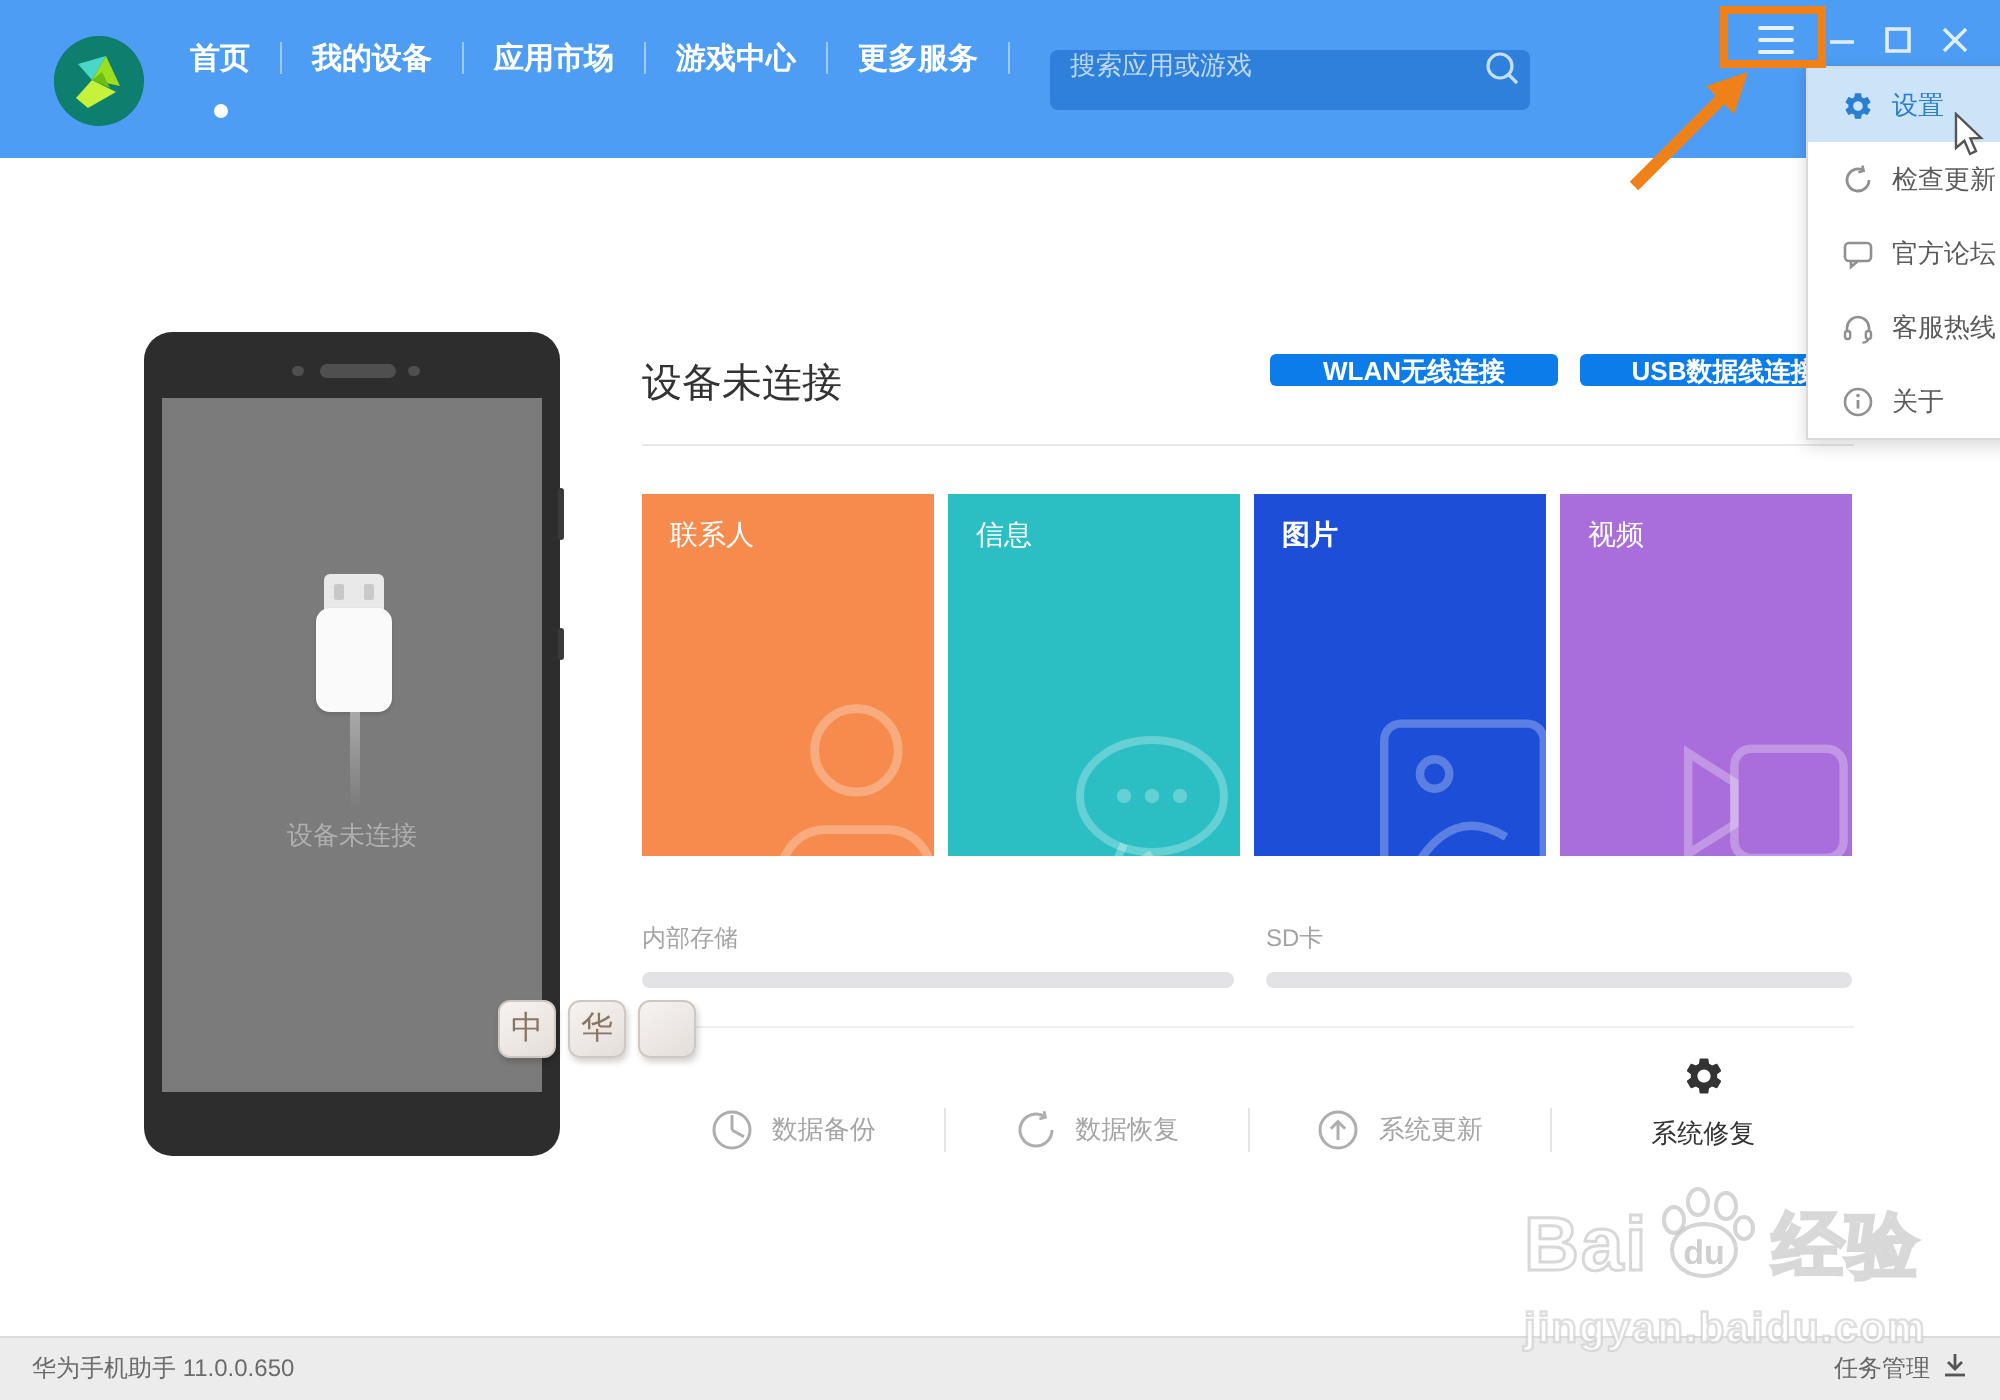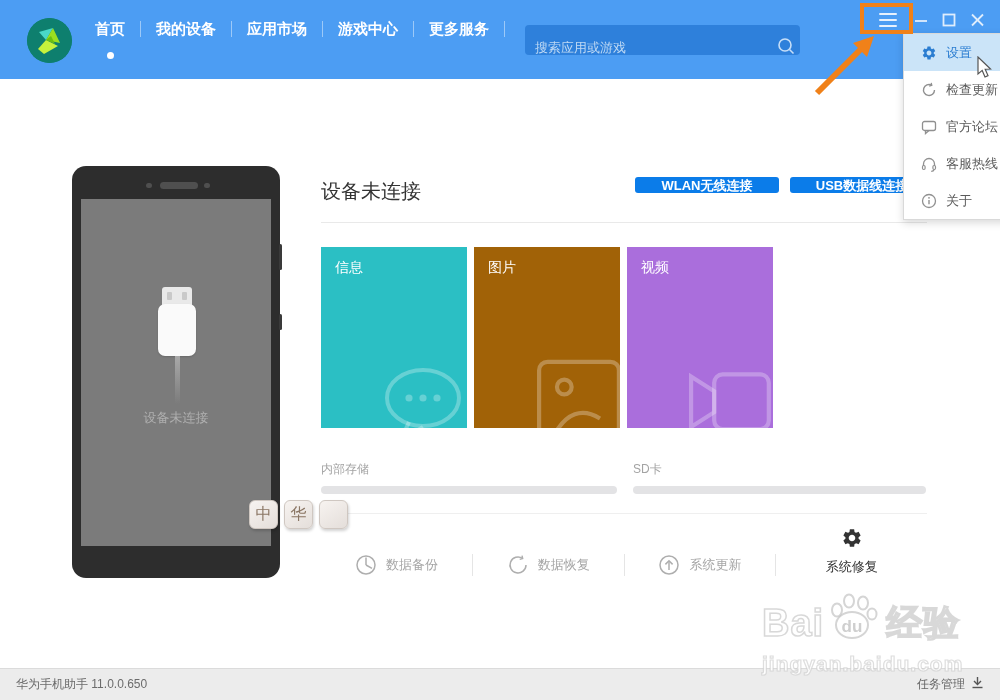--- a/index.html
+++ b/index.html
@@ -10,22 +10,22 @@
   
   .header { position:absolute; left:0; top:0; width:1000px; height:79px; background:#4C9DF3; }
   .logo { position:absolute; left:27px; top:18px; width:45px; height:45px; border-radius:50%;
           background:#0E7F6E; overflow:hidden; }
   .nav { position:absolute; left:80px; top:0; height:58px; display:flex; align-items:center; }
   .nav-item { position:relative; padding:0 15px; color:#FFFFFF; font-size:15px; font-weight:bold;
               cursor:pointer; text-align:center; }
   .nav-sep { width:1px; height:16px; background:rgba(255,255,255,0.45); }
   .nav-dot { position:absolute; left:50%; margin-left:-3px; top:32px; width:7px; height:7px;
              border-radius:50%; background:#fff; }
-  .searchbox { position:absolute; left:525px; top:25px; width:275px; height:30px;
-               background:#2E80DB; border-radius:4px; display:flex; align-items:flex-end; }
+  .searchbox { position:absolute; left:525px; top:25px; width:240px; height:30px;
+               background:#2E80DB; border-radius:4px; display:flex; align-items:flex-start; }
   .searchbox input { flex:1; background:transparent; border:none; outline:none;
                      color:#E8F2FD; font-size:13px; padding:0 10px; font-family:inherit; }
   .searchbox input::placeholder { color:#BFD9F4; opacity:1; }
   .search-ic { width:26px; height:18px; flex:0 0 auto; }
 
   .winctrl { position:absolute; top:10px; height:20px; display:flex; align-items:center; cursor:pointer; }
   .wc-burger { left:878px; } .wc-min { left:914px; } .wc-max { left:942px; } .wc-close { left:970px; }
 
   
   .anno-box { position:absolute; left:860px; top:3px; width:53px; height:31px;
@@ -250,31 +250,38 @@
     <div class="ime-key">华</div>
     <div class="ime-key"></div>
   </div>
 
   <div class="title">设备未连接</div>
   <button class="conn-btn btn-wlan">WLAN无线连接</button>
   <button class="conn-btn btn-usb">USB数据线连接</button>
   <div class="rule-top"></div>
 
   <div class="tiles">
+    <div class="tile" style="background: rgb(246, 139, 77);">
+      <span class="tile-label">联系人</span>
+      <svg class="tile-icon" width="110" height="110" viewBox="0 0 100 100">
+        <circle cx="52" cy="32" r="19" fill="none" stroke="rgba(255,255,255,0.28)" stroke-width="4"></circle>
+        <path d="M18,100 V88 a20,20 0 0 1 20,-20 h28 a20,20 0 0 1 20,20 v12" fill="none" stroke="rgba(255,255,255,0.28)" stroke-width="4"></path>
+      </svg>
+    </div>
     <div class="tile" style="background: rgb(43, 191, 196); text-align: center;">
       <span class="tile-label">信息</span>
       <svg class="tile-icon" width="112" height="100" viewBox="0 0 112 100">
         <ellipse cx="54" cy="48" rx="36" ry="28" fill="none" stroke="rgba(255,255,255,0.28)" stroke-width="4"></ellipse>
         <path d="M40,72 l-8,18 l22,-13" fill="none" stroke="rgba(255,255,255,0.28)" stroke-width="4"></path>
         <circle cx="40" cy="48" r="3.6" fill="rgba(255,255,255,0.28)"></circle>
         <circle cx="54" cy="48" r="3.6" fill="rgba(255,255,255,0.28)"></circle>
         <circle cx="68" cy="48" r="3.6" fill="rgba(255,255,255,0.28)"></circle>
       </svg>
     </div>
-    <div class="tile" style="background: #a16207;">
+    <div class="tile" style="background: #1d4ed8; font-weight: bold;">
       <span class="tile-label">图片</span>
       <svg class="tile-icon" width="110" height="105" viewBox="0 0 100 100">
         <rect x="12" y="16" width="76" height="70" rx="8" fill="none" stroke="rgba(255,255,255,0.28)" stroke-width="4"></rect>
         <circle cx="36" cy="40" r="7" fill="none" stroke="rgba(255,255,255,0.28)" stroke-width="4"></circle>
         <path d="M26,86 q18,-32 44,-16" fill="none" stroke="rgba(255,255,255,0.28)" stroke-width="4"></path>
       </svg>
     </div>
     <div class="tile" style="background: rgb(170, 110, 220);">
       <span class="tile-label">视频</span>
       <svg class="tile-icon" width="112" height="105" viewBox="0 0 100 100">

